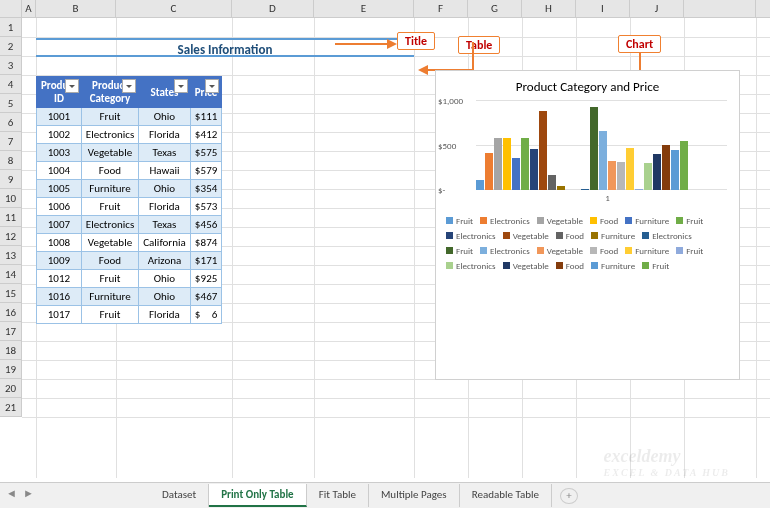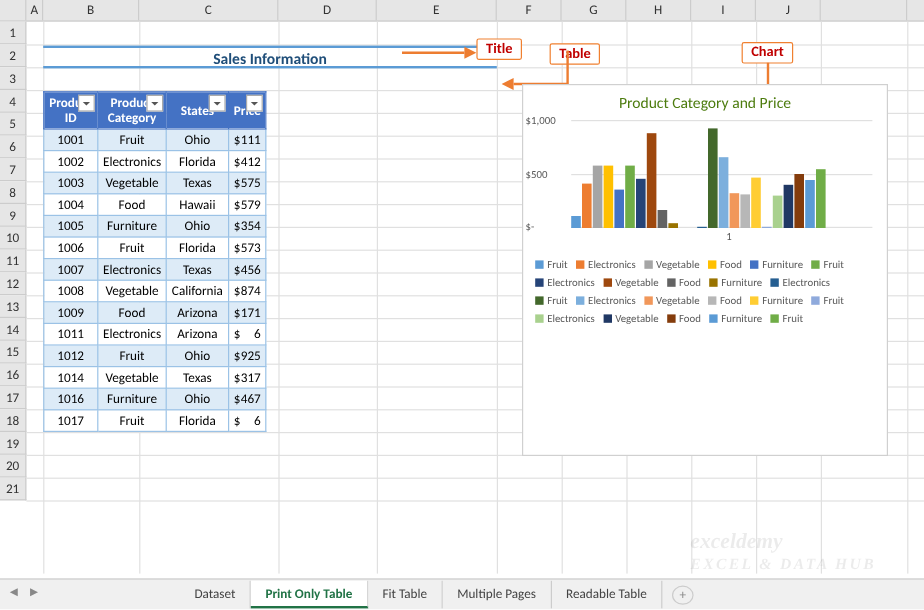--- a/index.html
+++ b/index.html
@@ -106,21 +106,21 @@
 .chart {
   position: absolute;
   left: 435px; top: 70px;
   width: 305px; height: 310px;
   background: #fff;
   border: 1px solid #d0d0d0;
 }
 .chart-title {
   text-align: center;
   font-size: 13px;
-  color: #4d7c0f;
+  color: #000000;
   padding: 8px 0 6px;
 }
 .chart-plot {
   position: relative;
   height: 90px;
   margin: 0 12px 0 40px;
 }
 .chart-plot .ylab { position: absolute; left: -38px; font-size: 9px; color: #595959; }
 .chart-plot .grid-h { position: absolute; left: 0; right: 0; height: 1px; background: #e0e0e0; }
 .chart-plot .bars { position: absolute; left: 0; right: 0; bottom: 0; top: 0; display: flex; align-items: flex-end; }
@@ -160,21 +160,21 @@
   padding: 4px 8px; color: #888; cursor: pointer;
   border: 1px solid #ccc; border-radius: 50%; width: 16px; height: 16px;
   display: flex; align-items: center; justify-content: center; margin-left: 8px;
 }
 .watermark {
   position: absolute; right: 40px; bottom: 30px;
   font-size: 18px; color: rgba(0,0,0,0.08);
   font-style: italic; font-weight: bold;
   font-family: Georgia, serif;
 }
-.watermark small { display: block; font-size: 13px; letter-spacing: 2px; text-align: center; }
+.watermark small { display: block; font-size: 10px; letter-spacing: 2px; text-align: center; }
 </style>
 </head>
 <body>
 
 <div class="grid">
 
   <div class="col-headers">
     <div class="col-header" style="width:22px"></div>
   <div class="col-header" style="width: 14px;">A</div>
       <div class="col-header" style="width: 80px;">B</div>
@@ -336,44 +336,26 @@
           <tr>
             <td class="col-pid">1009</td>
   <td class="col-cat">Food</td>
   <td class="col-st">Arizona</td>
   <td class="col-pr">
               <span style="float:left">$</span>
               <span style="float:right">171</span>
             </td>
           </tr>
           <tr>
-            <td class="col-pid">1011</td>
-  <td class="col-cat">Electronics</td>
-  <td class="col-st">Arizona</td>
-  <td class="col-pr">
-              <span style="float:left">$</span>
-              <span style="float:right">6</span>
-            </td>
-          </tr>
-          <tr>
             <td class="col-pid">1012</td>
   <td class="col-cat">Fruit</td>
   <td class="col-st">Ohio</td>
   <td class="col-pr">
               <span style="float:left">$</span>
               <span style="float:right">925</span>
-            </td>
-          </tr>
-          <tr>
-            <td class="col-pid">1014</td>
-  <td class="col-cat">Vegetable</td>
-  <td class="col-st">Texas</td>
-  <td class="col-pr">
-              <span style="float:left">$</span>
-              <span style="float:right">317</span>
             </td>
           </tr>
           <tr>
             <td class="col-pid">1016</td>
   <td class="col-cat">Furniture</td>
   <td class="col-st">Ohio</td>
   <td class="col-pr">
               <span style="float:left">$</span>
               <span style="float:right">467</span>
             </td>

